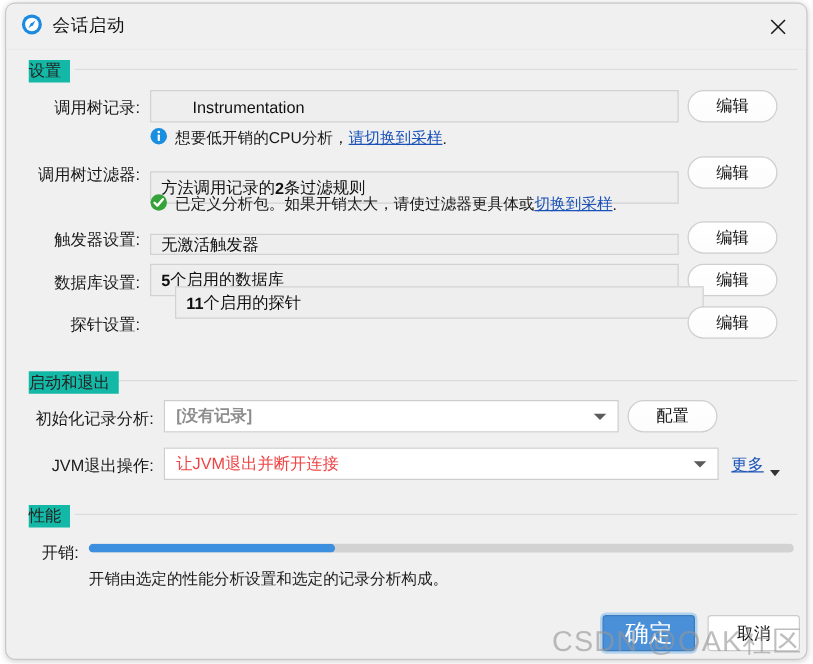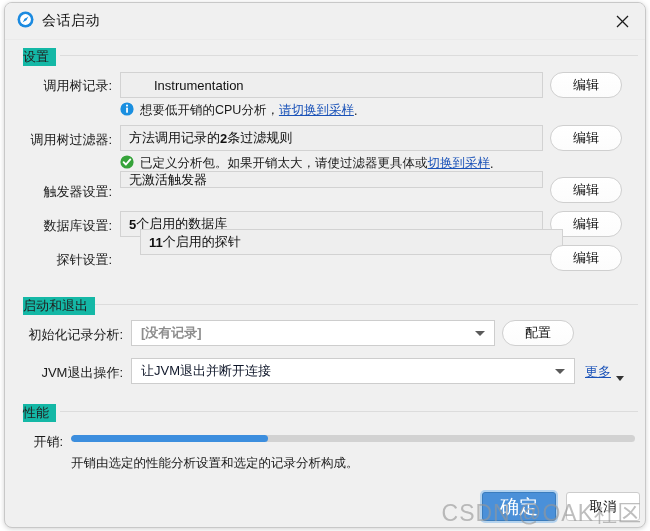--- a/index.html
+++ b/index.html
@@ -145,21 +145,21 @@
   
   .combo {
     position: absolute;
     background: #ffffff;
     border: 1px solid #cdcdcd;
     box-sizing: border-box;
     display: flex;
     align-items: center;
     padding-left: 9px;
     font-size: 13px;
-    color: #0f172a;
+    color: #ef4444;
     overflow: hidden;
     white-space: nowrap;
   }
   .combo.placeholder { color: #8d8d8d; }
   .combo .arrow {
     position: absolute;
     right: 9px;
     top: 50%;
     margin-top: -2px;
     width: 0; height: 0;
@@ -287,41 +287,41 @@
         <circle cx="7" cy="3.6" r="1.05" fill="#ffffff"></circle>
         <rect x="6.15" y="5.6" width="1.75" height="5.2" rx="0.6" fill="#ffffff"></rect>
       </svg>
     </span>
     <span>想要低开销的CPU分析，</span>
     <span class="link">请切换到采样</span>
     <span>.</span>
   </div>
 
   <div class="row-label" style="left:0px; top:128px; width:107px;">调用树过滤器:</div>
-  <div class="field" style="left:115px; top:122px; width:423px; height:26px;">
+  <div class="field" style="left:115px; top:134px; width:423px; height:26px;">
     <span>方法调用记录的</span>
       <b>2</b>
       <span>条过滤规则</span>
   </div>
   <div class="btn" style="left:545px; top:122px; width:72px; height:26px;">编辑</div>
 
   <div class="hint" style="left:115px; top:152px;justify-content:center;">
     <span class="ico">
       <svg width="14" height="14" viewBox="0 0 14 14">
         <circle cx="7" cy="7" r="6.6" fill="#36a33a"></circle>
         <path d="M3.6 7.2 L5.9 9.5 L10.3 4.4" stroke="#ffffff" stroke-width="1.9" fill="none" stroke-linecap="round" stroke-linejoin="round"></path>
       </svg>
     </span>
     <span>已定义分析包。如果开销太大，请使过滤器更具体或 </span>
     <span class="link">切换到采样</span>
     <span>.</span>
   </div>
 
   <div class="row-label" style="left:0px; top:180px; width:107px;">触发器设置:</div>
-  <div class="field" style="left:115px; top:168px; width:423px; height:17px;">
+  <div class="field" style="left:115px; top:184px; width:423px; height:17px;">
     <span>无激活触发器</span>
   </div>
   <div class="btn" style="left:545px; top:174px; width:72px; height:26px;">编辑</div>
 
   <div class="row-label" style="left:0px; top:214px; width:107px;">数据库设置:</div>
   <div class="field" style="left:115px; top:208px; width:423px; height:26px;">
     <b>5</b>
       <span>个启用的数据库</span>
   </div>
   <div class="btn" style="left:545px; top:208px; width:72px; height:26px;">编辑</div>

